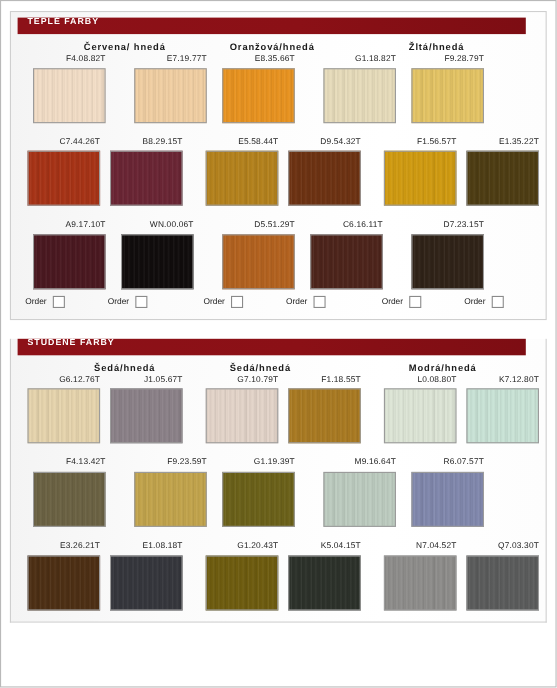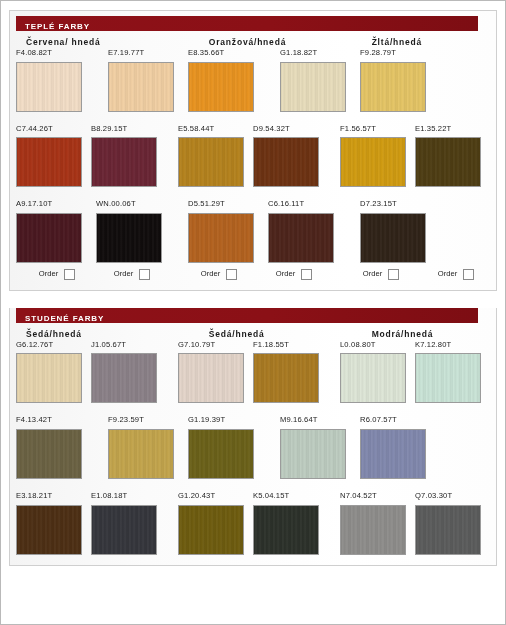--- a/index.html
+++ b/index.html
@@ -34,21 +34,21 @@
     box-sizing: border-box;
   }
   .panel.first { margin-top: 9px; border-top: 1px solid #cfcfcf; }
 
   
   .section-bar {
     height: 15px;
     margin: 5px 18px 0 6px;
     background: linear-gradient(to right, #8d1118 0%, #8b1016 55%, #7d0d13 100%);
     display: flex;
-    align-items: flex-end;
+    align-items: flex-start;
     box-sizing: border-box;
   }
   .section-bar-label {
     color: #ffffff;
     font-size: 8px;
     font-weight: bold;
     letter-spacing: 0.9px;
     padding-left: 9px;
     line-height: 1;
     font-family: "Liberation Sans", sans-serif;
@@ -62,37 +62,37 @@
     padding: 0 6px;
     box-sizing: border-box;
   }
   .group-head {
     font-size: 8.5px;
     font-weight: bold;
     color: #1a1a1a;
     letter-spacing: 0.8px;
     white-space: nowrap;
   }
-  .group-head.g1 { width: 192px; padding-left: 10px; }
+  .group-head.g1 { width: 192px; padding-left: 10px; text-align: center; }
   .group-head.g2 { width: 170px; padding-left: 8px; }
   .group-head.g3 { width: 130px; padding-left: 8px; }
 
   
   .swatch-row {
     display: flex;
     padding: 0 6px;
     box-sizing: border-box;
   }
   .cell {
     width: 80px;
     margin-right: 0px;
     box-sizing: border-box;
     display: flex;
     flex-direction: column;
-    align-items: flex-start;
+    align-items: flex-end;
   }
   .cell.pad-l { margin-left: 12px; }
 
   .code {
     font-size: 7.6px;
     color: #222222;
     letter-spacing: 0.15px;
     margin-bottom: 5px;
     line-height: 1;
     white-space: nowrap;
@@ -128,21 +128,21 @@
   .order-row {
     display: flex;
     padding: 0 6px;
     margin-top: 6px;
     box-sizing: border-box;
   }
   .order-cell {
     width: 80px;
     display: flex;
     align-items: center;
-    justify-content: center;
+    justify-content: flex-start;
     padding-left: 7px;
     box-sizing: border-box;
   }
   .order-cell.pad-l { margin-left: 12px; }
   .order-label {
     font-size: 7.6px;
     color: #1d1d1d;
     margin-right: 6px;
     line-height: 1;
     white-space: nowrap;
@@ -329,21 +329,21 @@
             <div class="swatch" style="background: rgb(189, 204, 192);"></div>
           </div>
           <div class="cell">
             <div class="code">R6.07.57T</div>
             <div class="swatch" style="background: rgb(129, 136, 173);"></div>
           </div>
         </div>
         <div class="row-gap"></div>
         <div class="swatch-row">
           <div class="cell">
-            <div class="code">E3.18.21T</div>
+            <div class="code">E3.26.21T</div>
             <div class="swatch" style="background: rgb(77, 47, 20);"></div>
           </div>
           <div class="cell">
             <div class="code">E1.08.18T</div>
             <div class="swatch" style="background: rgb(53, 54, 60);"></div>
           </div>
           <div class="cell pad-l">
             <div class="code">G1.20.43T</div>
             <div class="swatch" style="background: rgb(110, 92, 15);"></div>
           </div>

